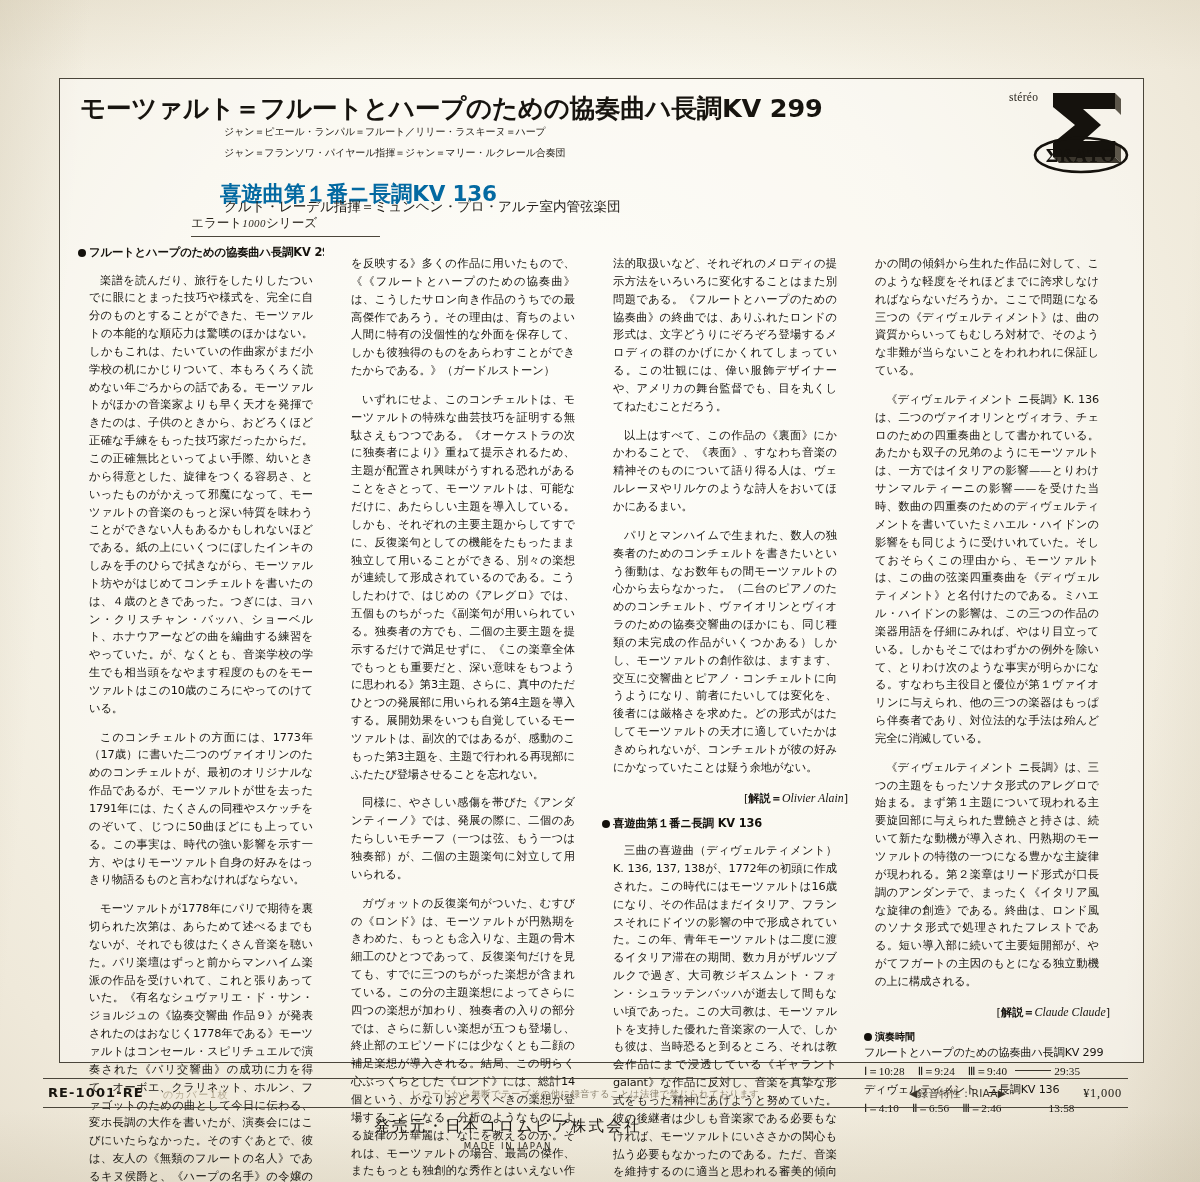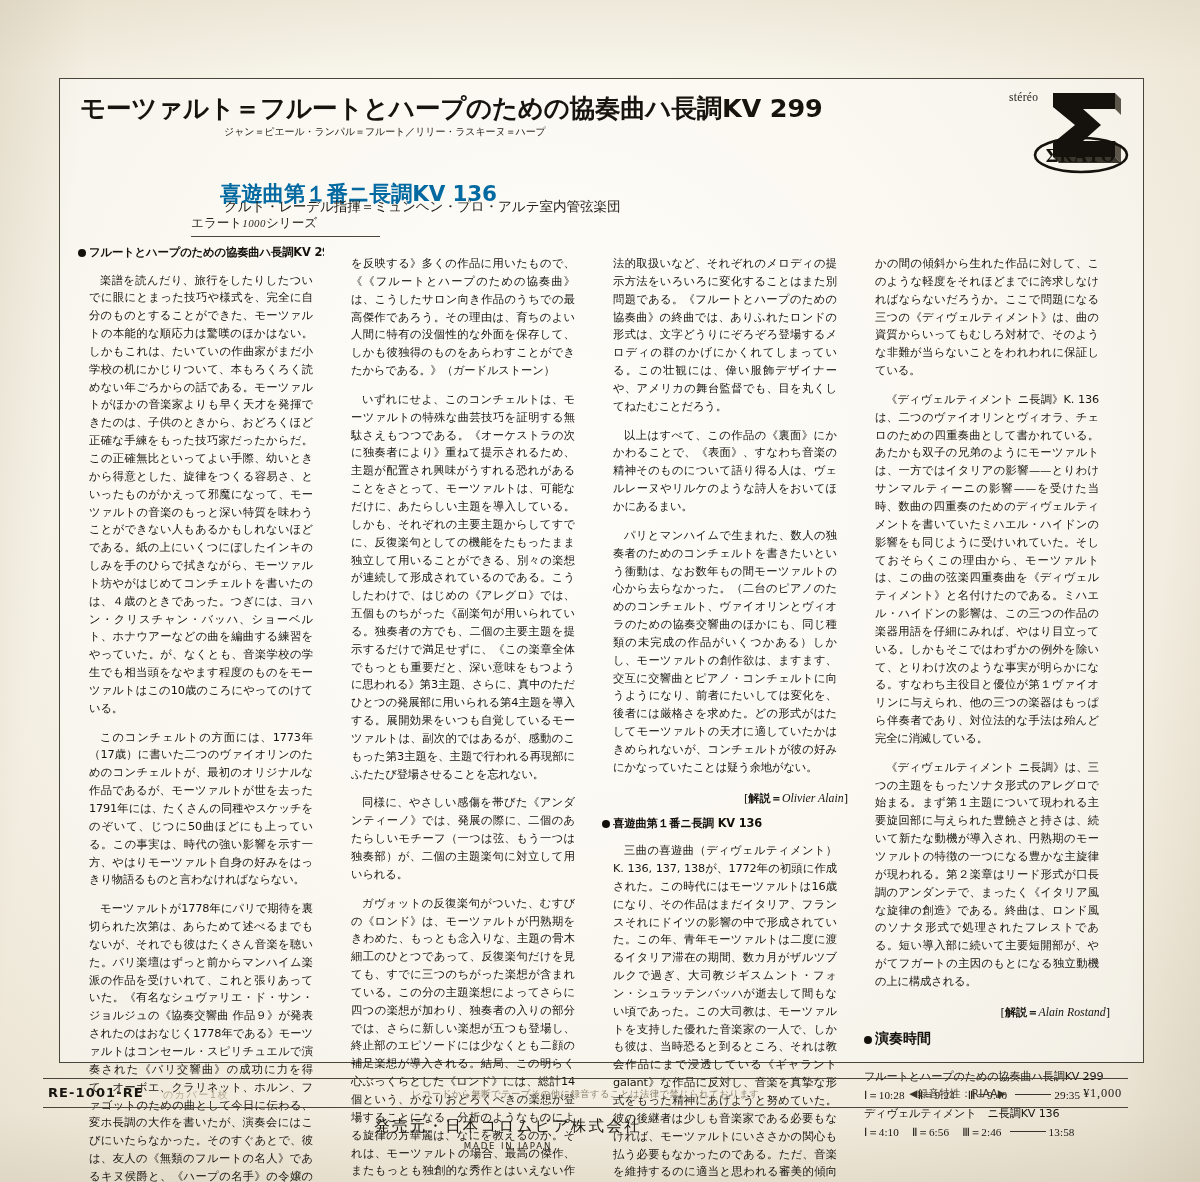--- a/index.html
+++ b/index.html
@@ -216,24 +216,24 @@
   }
   .credit b {
     font-weight: bold;
   }
 
   
   .timing {
     margin-top: 10px;
   }
   .timing .t-head {
-    font-size: 14px;
+    font-size: 10px;
     font-weight: bold;
     color: #14110c;
-    margin-bottom: 20px;
+    margin-bottom: 0;
     font-family: "DejaVu Sans", "Liberation Sans", sans-serif;
   }
   .timing .t-head .bullet {
     display: inline-block;
     width: 8px; height: 8px;
     border-radius: 50%;
     background: #14110c;
     margin-right: 3px;
     vertical-align: -1px;
   }
@@ -359,20 +359,21 @@
 
 <div class="paper"></div>
 
 <div class="sheet">
 
   <div class="frame">
 
     <div class="header">
       <div class="main-title">モーツァルト＝フルートとハープのための協奏曲ハ長調KV 299</div>
       <div class="perf-line perf-1">ジャン＝ピエール・ランパル＝フルート／リリー・ラスキーヌ＝ハープ</div>
+      <div class="perf-line perf-2">ジャン＝フランソワ・パイヤール指揮＝ジャン＝マリー・ルクレール合奏団</div>
       <div class="sub-title">喜遊曲第１番ニ長調KV 136</div>
       <div class="perf-3">クルト・レーデル指揮＝ミュンヘン・プロ・アルテ室内管弦楽団</div>
 
       <div class="logo-block">
         <div class="stereo">stéréo</div>
         <div class="erato-logo">
           <svg width="100" height="90" viewBox="0 0 100 90">
 
             <g>
               <path d="M22 8 L84 8 L84 24 L52 24 L70 40 L52 56 L84 56 L84 72 L22 72 L22 58 L44 40 L22 22 Z" fill="#15120d"></path>
@@ -422,21 +423,21 @@
           <span class="bullet"></span><span>喜遊曲第１番ニ長調 KV 136</span>
         </div>
         <p class="para">三曲の喜遊曲（ディヴェルティメント）K. 136, 137, 138が、1772年の初頭に作成された。この時代にはモーツァルトは16歳になり、その作品はまだイタリア、フランスそれにドイツの影響の中で形成されていた。この年、青年モーツァルトは二度に渡るイタリア滞在の期間、数カ月がザルツブルクで過ぎ、大司教ジギスムント・フォン・シュラッテンバッハが逝去して間もない頃であった。この大司教は、モーツァルトを支持した優れた音楽家の一人で、しかも彼は、当時恐ると到るところ、それは教会作品にまで浸透している《ギャラント galant》な作品に反対し、音楽を真摯な形式をもった精神にあげようと努めていた。彼の後継者は少しも音楽家である必要もなければ、モーツァルトにいささかの関心も払う必要もなかったのである。ただ、音楽を維持するのに適当と思われる審美的傾向にだけ、ごく僅かばかり気を配っていればよろしい。テオドール・ド・ウィゼワとジョルジュ・ド・サンフォワが、1772年代、モーツァルトが「セレナードやディヴェルティメント、そしてギャラント galanterie な作風をもった種類の曲の作曲にすっかり専念するために」、交響曲やソナタのような本質的様式をおろそかにする傾向があったという事実を指摘したのは、このような事情からである。むろん、事実はその通りであろうが、この《ギャラントリ galanterie》への一</p>
       </div>
 
       <div class="col">
         <p class="para noindent">かの間の傾斜から生れた作品に対して、このような軽度をそれほどまでに誇求しなければならないだろうか。ここで問題になる三つの《ディヴェルティメント》は、曲の資質からいってもむしろ対材で、そのような非難が当らないことをわれわれに保証している。</p>
         <p class="para spaced">《ディヴェルティメント ニ長調》K. 136は、二つのヴァイオリンとヴィオラ、チェロのための四重奏曲として書かれている。あたかも双子の兄弟のようにモーツァルトは、一方ではイタリアの影響——とりわけサンマルティーニの影響——を受けた当時、数曲の四重奏のためのディヴェルティメントを書いていたミハエル・ハイドンの影響をも同じように受けいれていた。そしておそらくこの理由から、モーツァルトは、この曲の弦楽四重奏曲を《ディヴェルティメント》と名付けたのである。ミハエル・ハイドンの影響は、この三つの作品の楽器用語を仔細にみれば、やはり目立っている。しかもそこではわずかの例外を除いて、とりわけ次のような事実が明らかになる。すなわち主役目と優位が第１ヴァイオリンに与えられ、他の三つの楽器はもっぱら伴奏者であり、対位法的な手法は殆んど完全に消滅している。</p>
         <p class="para spaced">《ディヴェルティメント ニ長調》は、三つの主題をもったソナタ形式のアレグロで始まる。まず第１主題について現われる主要旋回部に与えられた豊饒さと持さは、続いて新たな動機が導入され、円熟期のモーツァルトの特徴の一つになる豊かな主旋律が現われる。第２楽章はリード形式が口長調のアンダンテで、まったく《イタリア風な旋律の創造》である。終曲は、ロンド風のソナタ形式で処理されたフレストである。短い導入部に続いて主要短開部が、やがてフガートの主因のもとになる独立動機の上に構成される。</p>
         <div class="credit">
-          [<b>解説＝</b><em>Alain Rostand</em>]
+          [<b>解説＝</b><em>Claude Claude</em>]
         </div>
 
         <div class="timing">
           <div class="t-head">
             <span class="bullet"></span><span>演奏時間</span>
           </div>
 
           <div class="t-work">フルートとハープのための協奏曲ハ長調KV 299</div>
           <div class="t-mov">
             <span>Ⅰ＝10:28</span><span class="gap"></span><span>Ⅱ＝9:24</span><span class="gap"></span><span>Ⅲ＝9:40</span><span class="dash"></span><span>29:35</span>

